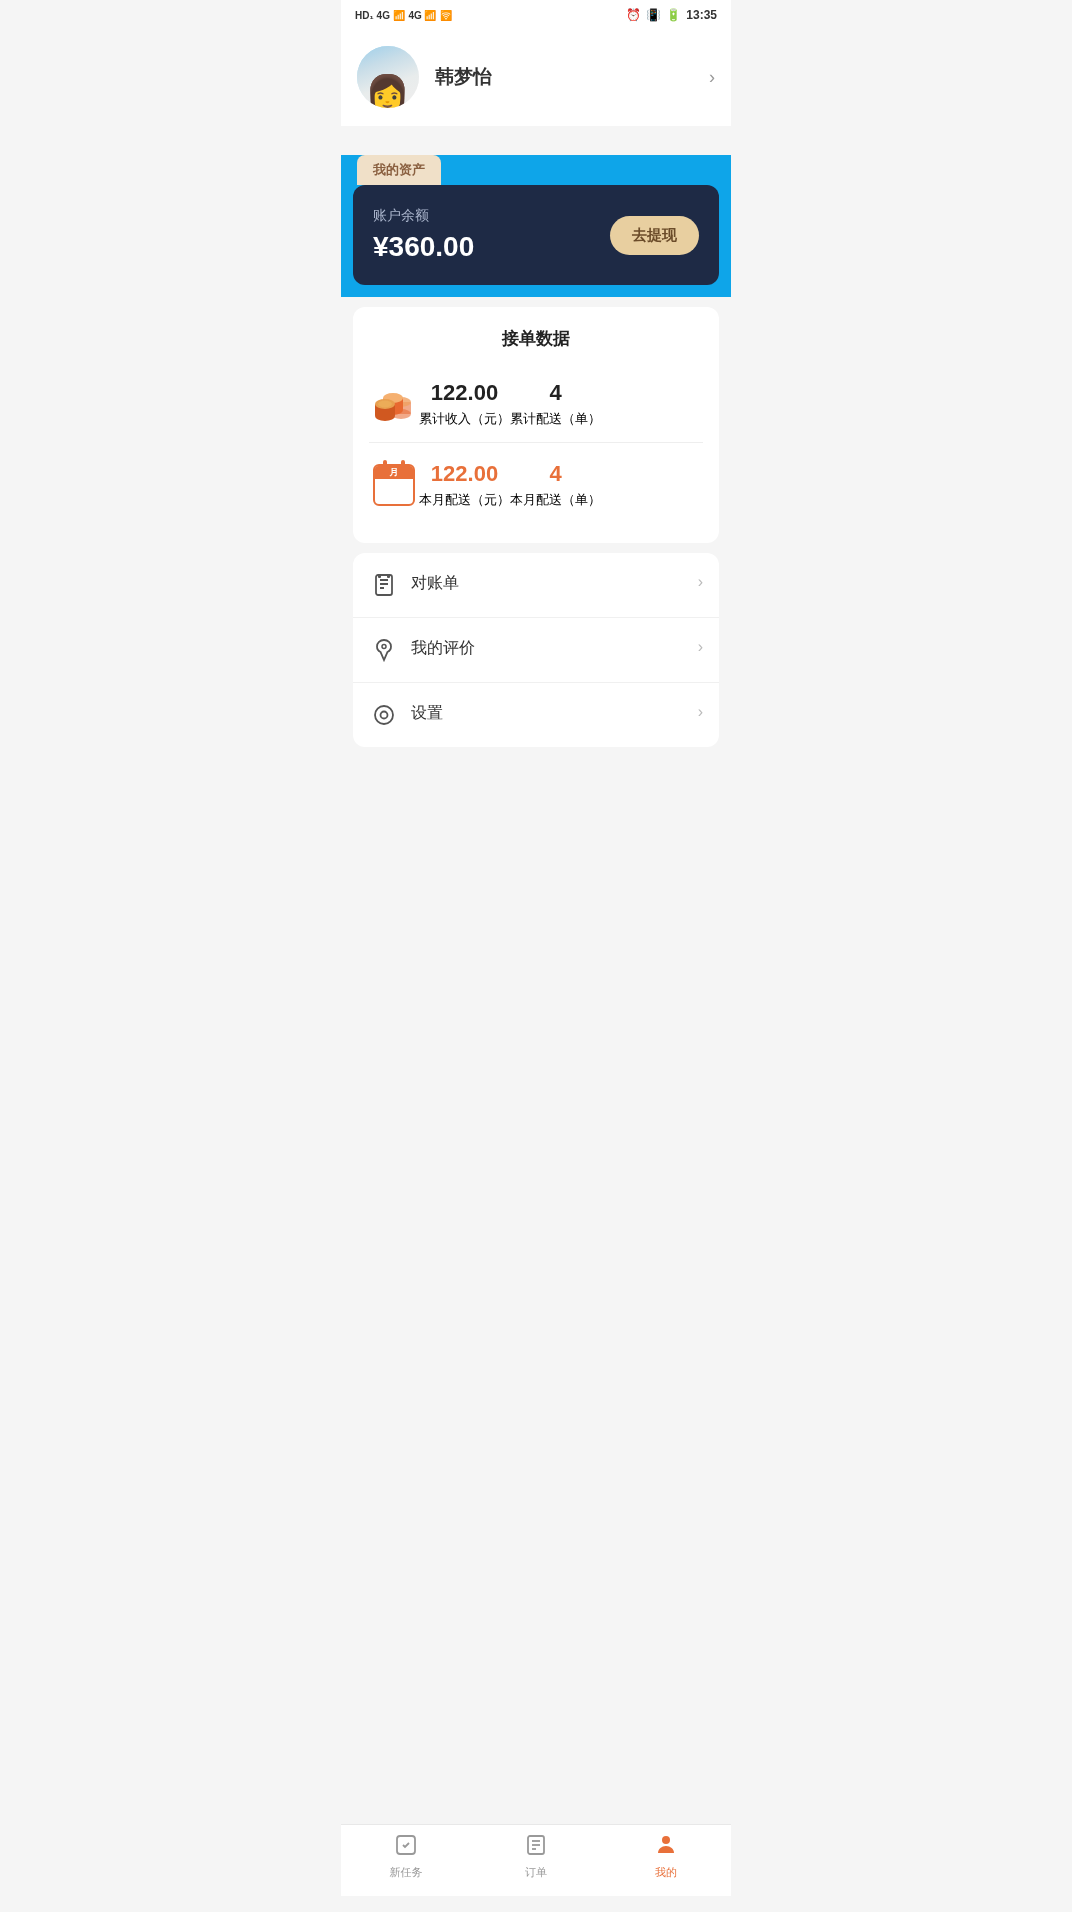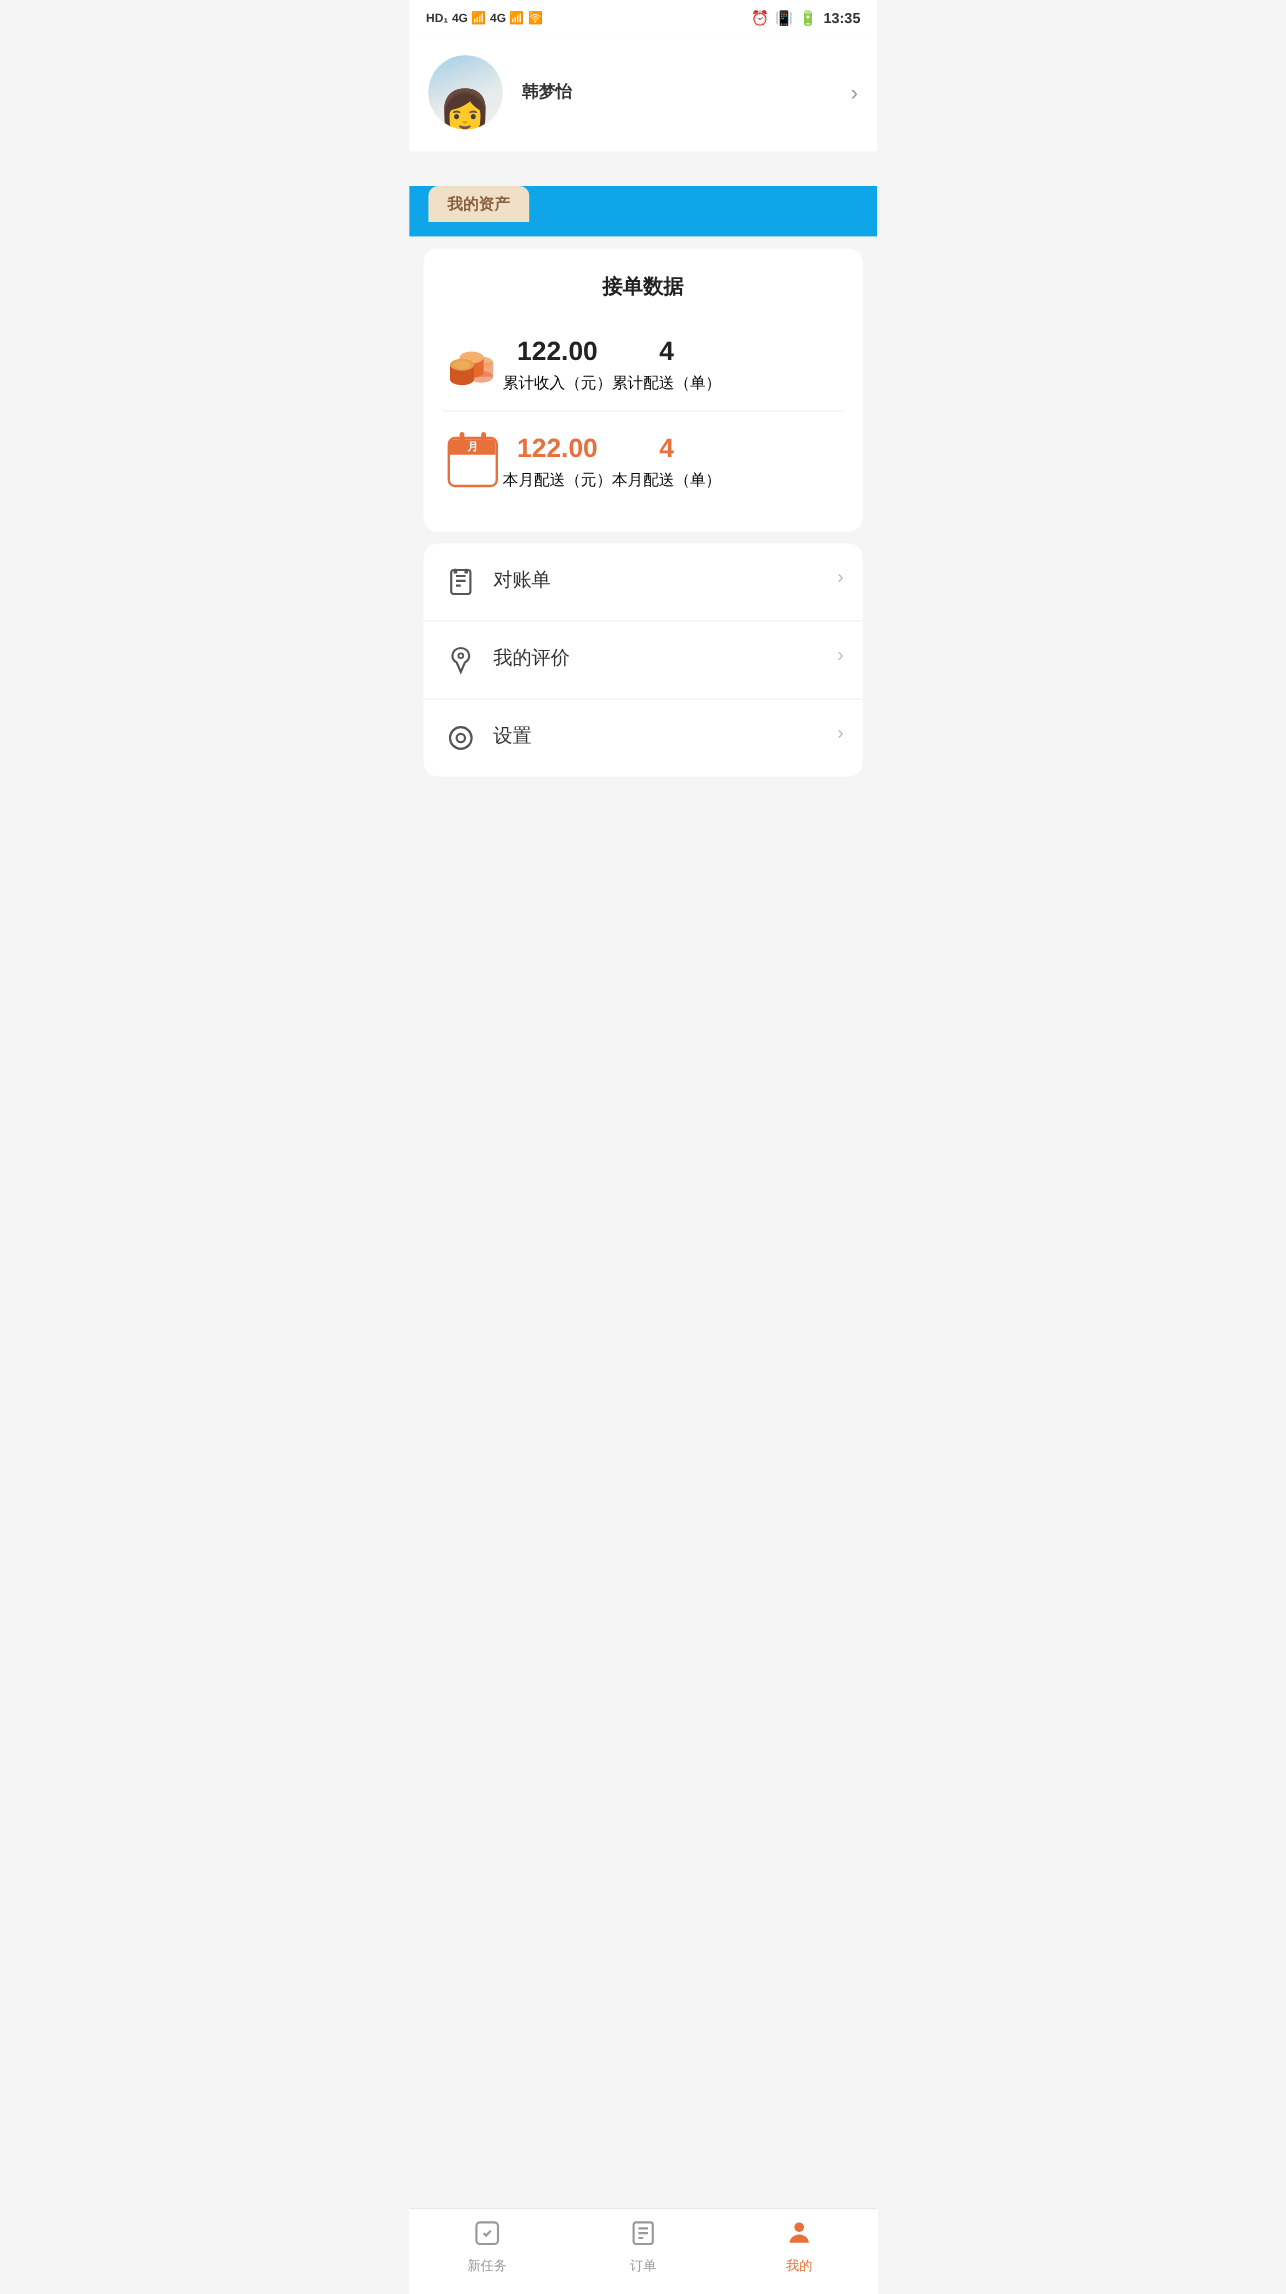--- a/index.html
+++ b/index.html
@@ -69,21 +69,21 @@
       align-items: flex-end;
       justify-content: center;
       position: relative;
     }
     .avatar-figure {
       font-size: 36px;
       line-height: 1;
       margin-bottom: -4px;
     }
     .profile-name {
-      font-size: 14px;
+      font-size: 19px;
       font-weight: 600;
       color: #333;
       flex: 1;
     }
     .chevron-right {
       color: #999;
       font-size: 18px;
     }
 
     
@@ -280,21 +280,21 @@
 
     
     .icon-svg {
       width: 24px;
       height: 24px;
     }
 
     
     .bottom-nav {
       position: fixed;
-      bottom: 0;
+      bottom: 16px;
       left: 50%;
       transform: translateX(-50%);
       width: 390px;
       background: #fff;
       border-top: 1px solid #e8e8e8;
       display: flex;
       align-items: center;
       justify-content: space-around;
       padding: 8px 0 16px;
       z-index: 100;
@@ -360,20 +360,27 @@
       <div class="avatar-inner">
         <span class="avatar-figure">👩</span>
       </div>
     </div>
     <span class="profile-name">韩梦怡</span>
     <span class="chevron-right">›</span>
   </div>
 
   <div class="assets-wrapper">
     <div class="assets-tab">我的资产</div>
+    <div class="assets-card">
+      <div class="assets-info">
+        <div class="assets-label">账户余额</div>
+        <div class="assets-amount">¥360.00</div>
+      </div>
+      <button class="withdraw-btn">去提现</button>
+    </div>
   </div>
 
   <div class="stats-card">
     <div class="stats-title">接单数据</div>
 
     <div class="stats-row">
       <div class="stats-icon">
         <div class="coins-svg-wrap">
           <svg width="46" height="40" viewBox="0 0 46 40" fill="none" xmlns="http://www.w3.org/2000/svg">
 

